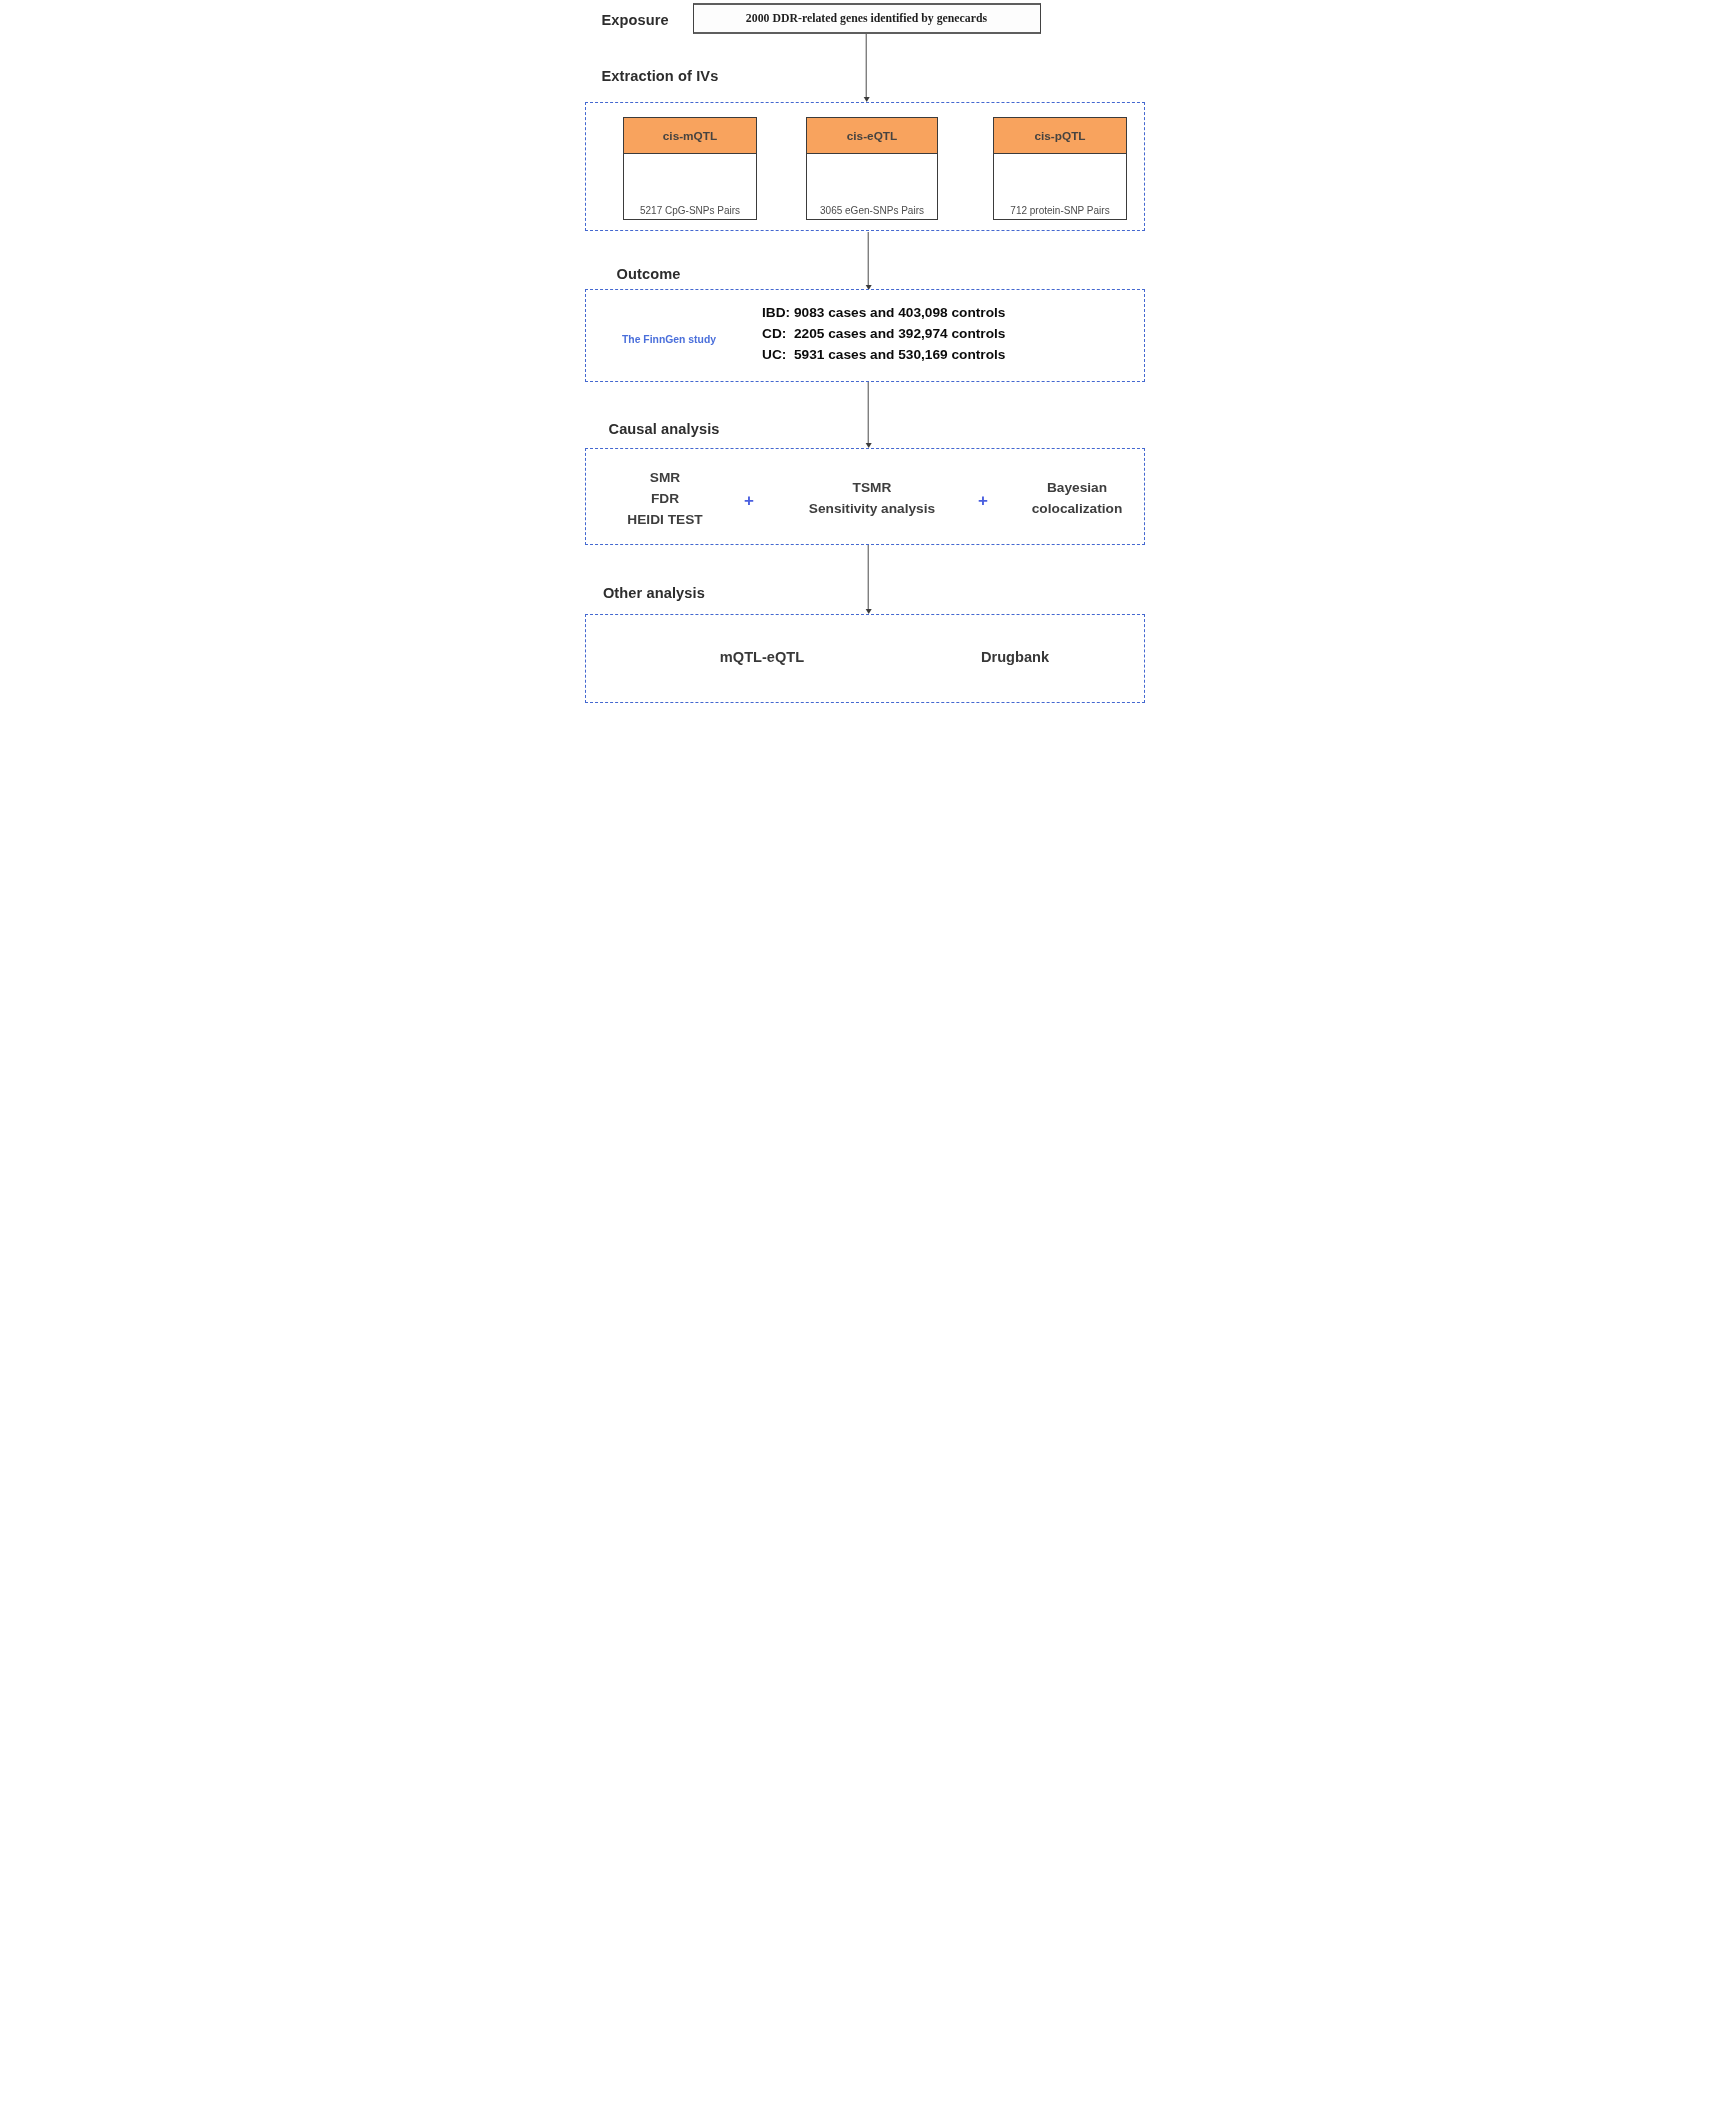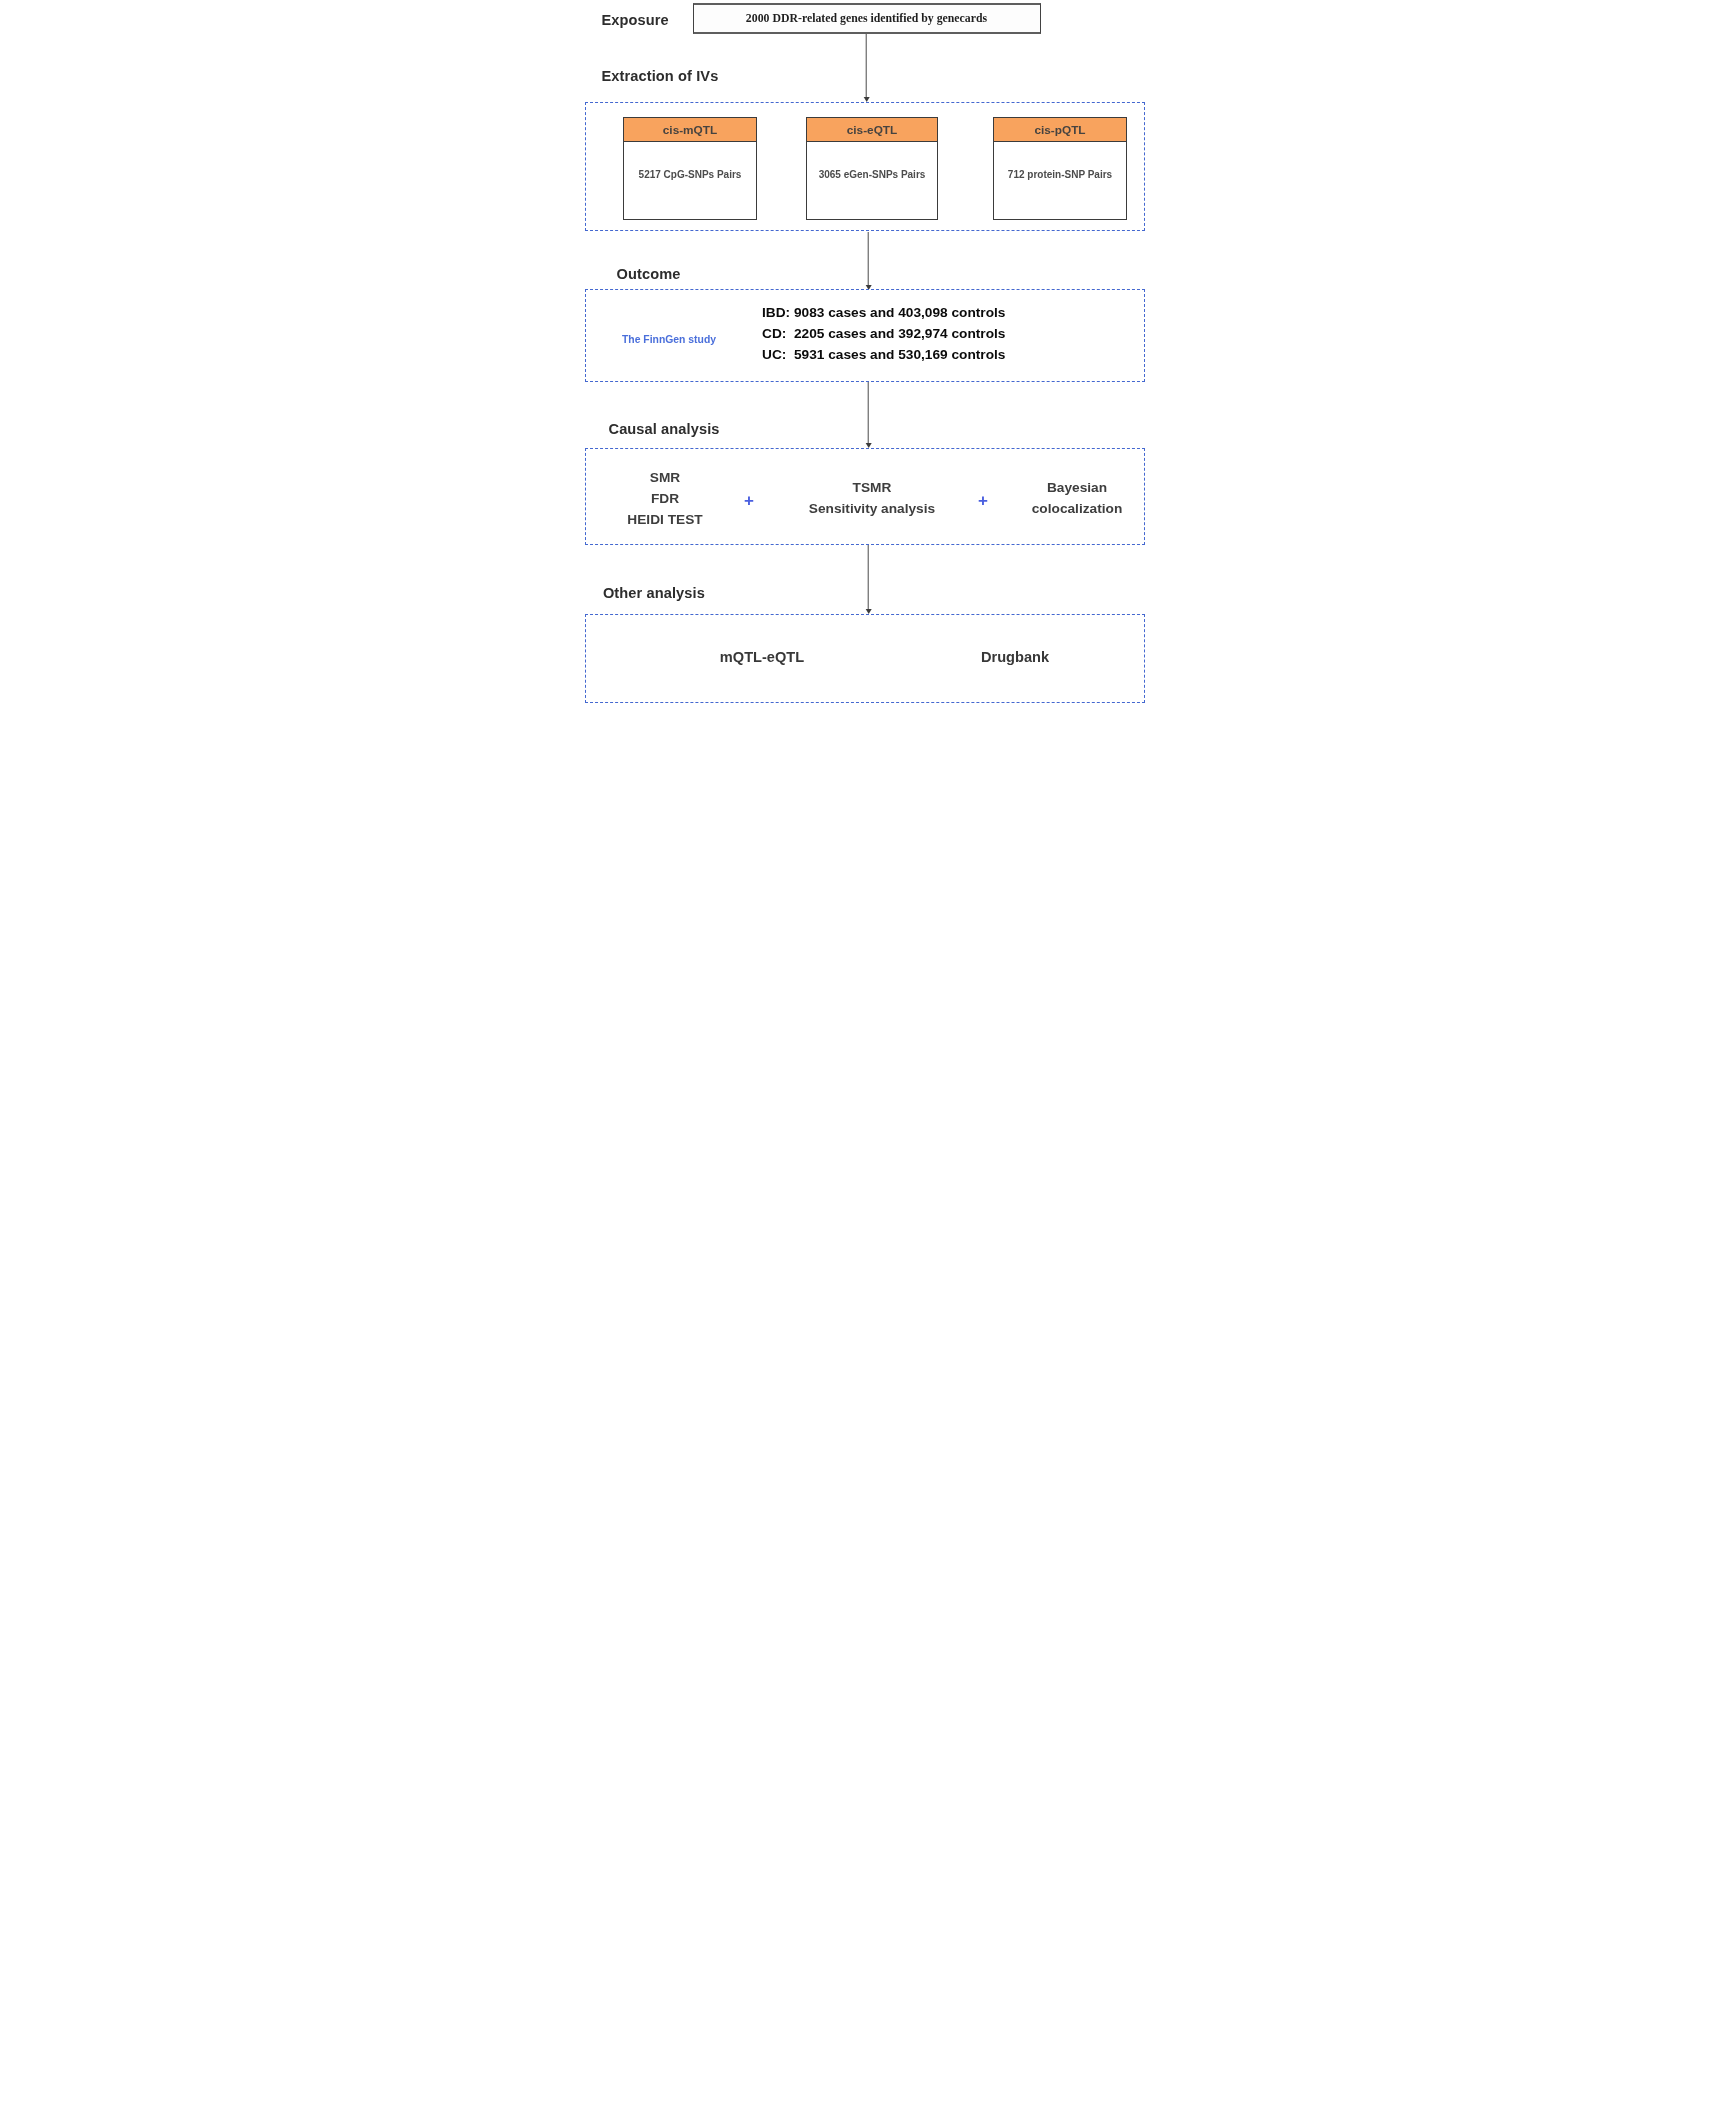--- a/index.html
+++ b/index.html
@@ -19,23 +19,23 @@
   .arrow{position:absolute;width:6.6px;transform:translateX(-3.3px);}
   .arrow .shaft{position:absolute;left:50%;top:0;bottom:4.2px;width:0.9px;margin-left:-0.5px;background:#4a4a4a;}
   .arrow .head{position:absolute;left:50%;bottom:0;width:0;height:0;margin-left:-3.3px;
     border-left:3.3px solid transparent;border-right:3.3px solid transparent;border-top:5.7px solid #3c3c3c;}
 
   
   .dash-panel{position:absolute;box-sizing:border-box;border:1.4px dashed #4468d0;background:#ffffff;}
 
   
   .qtl-box{position:absolute;top:14px;height:103px;box-sizing:border-box;border:0.9px solid #3b3b3b;background:#fff;}
-  .qtl-header{height:24px;box-sizing:border-box;border-bottom:0.9px solid #3b3b3b;background:#f8a35e;
+  .qtl-header{height:36px;box-sizing:border-box;border-bottom:0.9px solid #3b3b3b;background:#f8a35e;
     display:flex;align-items:center;justify-content:center;font-weight:bold;font-size:11.8px;color:#464340;}
-  .qtl-body{height:65px;display:flex;align-items:center;justify-content:center;font-weight:bold;font-size:10px;color:#4c4c4c;white-space:nowrap;}
+  .qtl-body{height:65px;display:flex;align-items:center;justify-content:center;font-weight:normal;font-size:10px;color:#4c4c4c;white-space:nowrap;margin-top:24px;}
 
   
   .finngen{position:absolute;left:83px;top:49px;transform:translate(-50%,-50%);
     font-weight:bold;font-size:10.4px;color:#4a6fdb;white-space:nowrap;}
   .outcome-lines{position:absolute;left:176px;top:calc(50% - 2.8px);transform:translateY(-50%);}
   .outcome-lines div{font-weight:bold;font-size:13.7px;line-height:21px;color:#0b0b0b;white-space:pre;}
 
   
   .c-col{position:absolute;transform:translate(-50%,-50%);text-align:center;font-weight:bold;color:#3e3e3e;white-space:nowrap;}
   .c-col div{font-size:13.7px;line-height:21px;}

